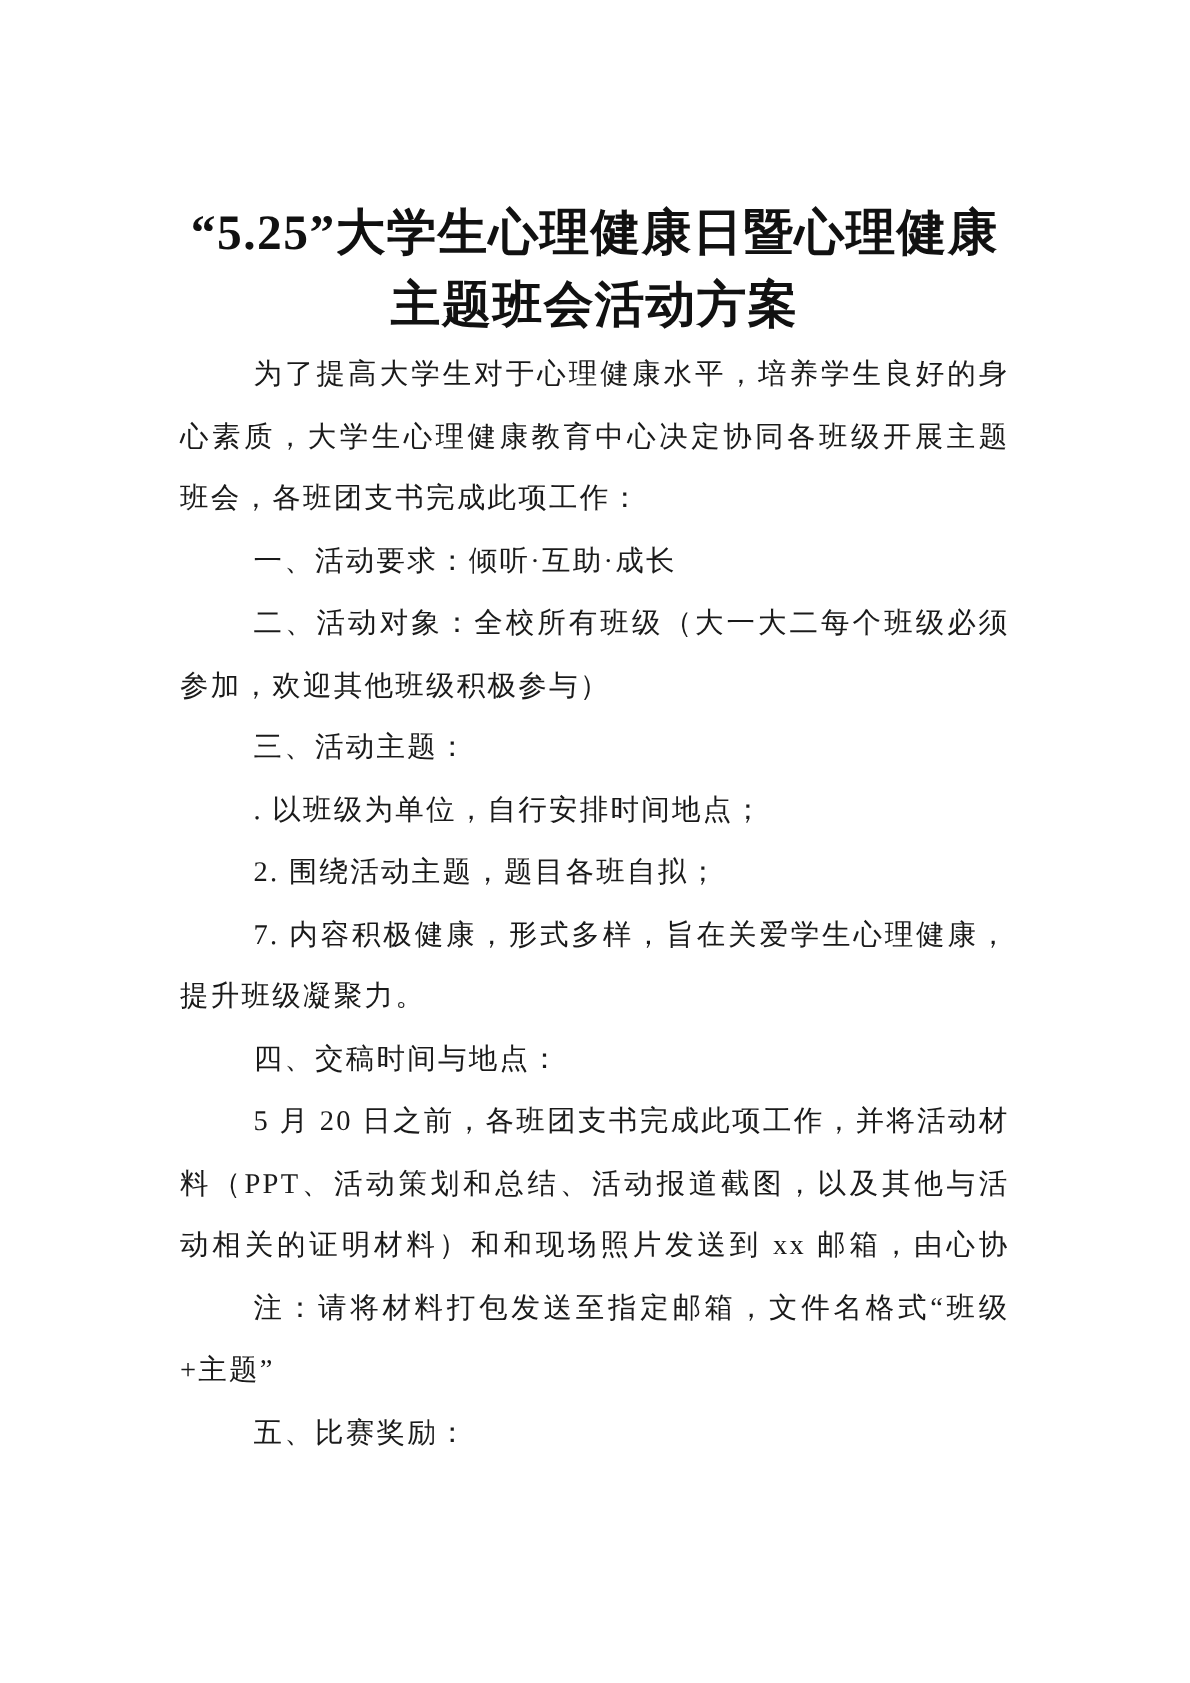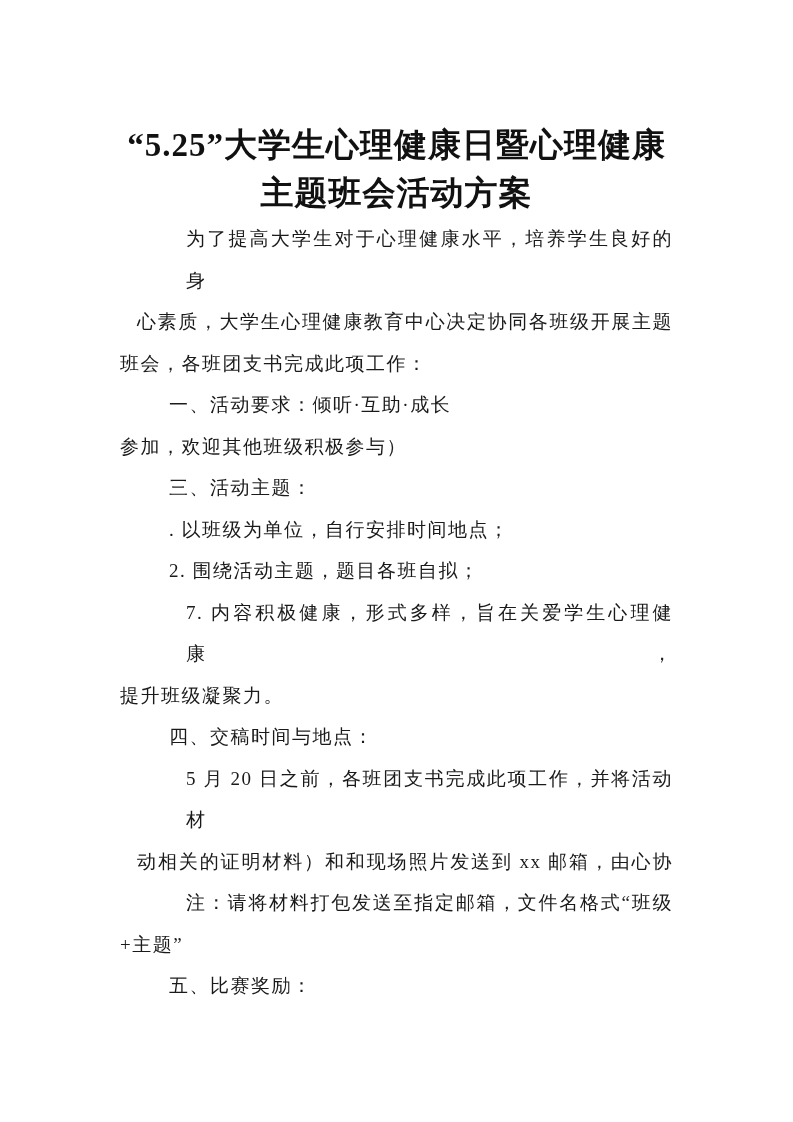--- a/index.html
+++ b/index.html
@@ -12,21 +12,21 @@
     width: 793px;
     height: 1122px;
     background: #ffffff;
     overflow: hidden;
     font-family: "Liberation Serif", "DejaVu Serif", serif;
     color: #1a1a1a;
   }
   .content {
     position: absolute;
     left: 120px;
-    top: 121px;
+    top: 132px;
     width: 553px;
   }
   .doc-title {
     font-weight: bold;
     font-size: 33px;
     line-height: 48px;
     text-align: center;
     letter-spacing: 1px;
     color: #111111;
   }
@@ -36,47 +36,48 @@
     line-height: 41.5px;
     letter-spacing: 1.5px;
   }
   .line {
     text-align: justify;
     text-justify: inter-character;
     min-height: 41.5px;
   }
   .line.fill {
     text-align-last: justify;
-    margin-left: 17px;
   }
   .line.indent {
     padding-left: 49px;
   }
 </style>
 </head>
 <body>
 
 <div class="page">
   <div class="content">
     <div class="doc-title">
       <div class="title-line">“5.25”大学生心理健康日暨心理健康</div>
       <div class="title-line">主题班会活动方案</div>
     </div>
     <div class="doc-body">
         <div class="line indent fill">为了提高大学生对于心理健康水平，培养学生良好的身</div>
         <div class="line fill">心素质，大学生心理健康教育中心决定协同各班级开展主题</div>
         <div class="line">班会，各班团支书完成此项工作：</div>
         <div class="line indent">一、活动要求：倾听·互助·成长</div>
+        <div class="line indent fill">二、活动对象：全校所有班级（大一大二每个班级必须</div>
         <div class="line">参加，欢迎其他班级积极参与）</div>
         <div class="line indent">三、活动主题：</div>
         <div class="line indent">. 以班级为单位，自行安排时间地点；</div>
         <div class="line indent">2. 围绕活动主题，题目各班自拟；</div>
         <div class="line indent fill">7. 内容积极健康，形式多样，旨在关爱学生心理健康，</div>
         <div class="line">提升班级凝聚力。</div>
         <div class="line indent">四、交稿时间与地点：</div>
         <div class="line indent fill">5 月 20 日之前，各班团支书完成此项工作，并将活动材</div>
+        <div class="line fill">料（PPT、活动策划和总结、活动报道截图，以及其他与活</div>
         <div class="line fill">动相关的证明材料）和和现场照片发送到 xx 邮箱，由心协</div>
         <div class="line indent fill">注：请将材料打包发送至指定邮箱，文件名格式“班级</div>
         <div class="line">+主题”</div>
         <div class="line indent">五、比赛奖励：</div>
       </div>
   </div>
 </div>
 
 </body></html>

